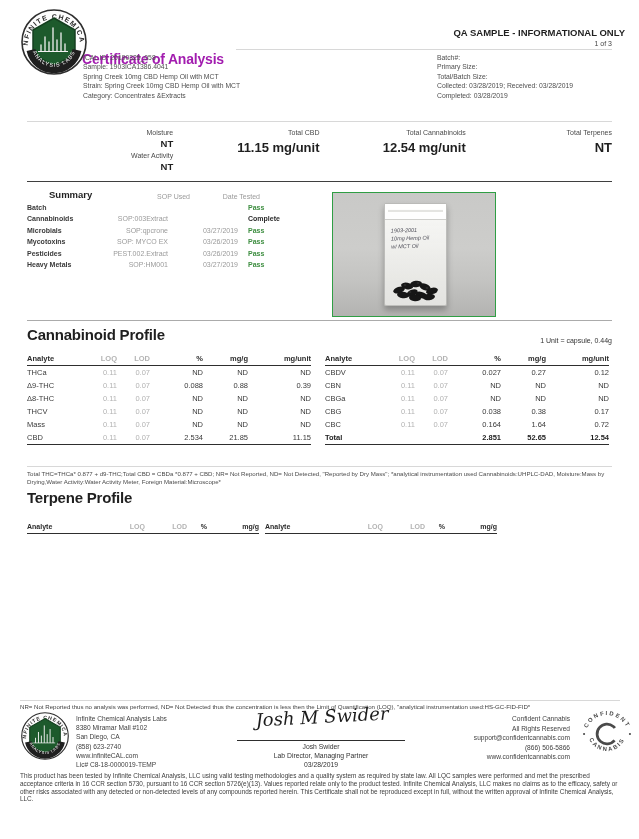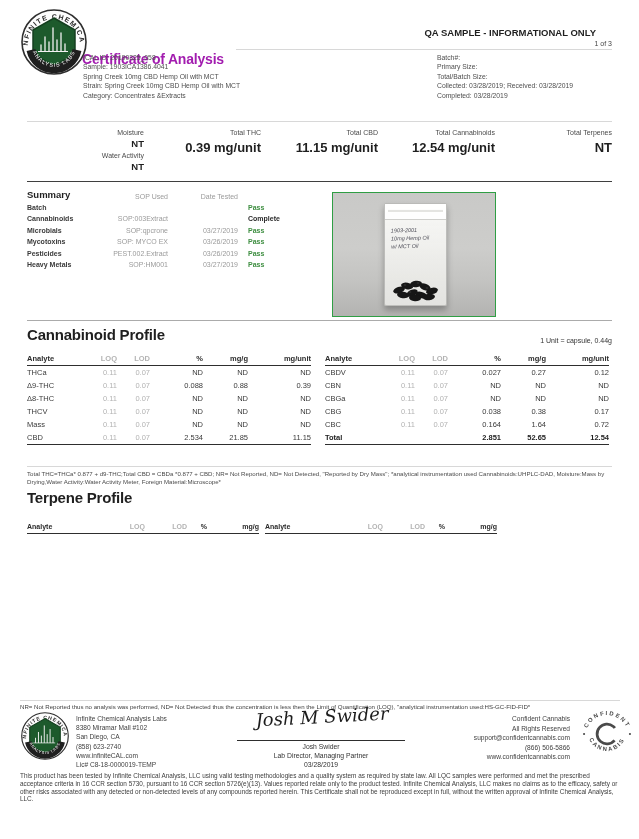--- a/index.html
+++ b/index.html
@@ -6,34 +6,34 @@
   .page{position:relative;width:639px;height:839px;background:#fff;
         font-family:"Liberation Sans",sans-serif;color:#333;overflow:hidden;}
   .hline{position:absolute;height:1px;background:#d8d8d8;}
   .hline.dark{background:#3f3f3f;}
   .hline.mid{background:#ababab;}
 
   
   .logo-seal{position:absolute;left:21px;top:9px;width:66px;height:66px;}
   .doc-title{position:absolute;left:82px;top:22px;font-size:14px;font-weight:bold;color:#a21caf;letter-spacing:-0.2px;margin-top:29px;}
   .meta-block{position:absolute;left:83px;top:53px;font-size:6.8px;line-height:9.4px;color:#4f4f4f;}
-  .qa-label{position:absolute;right:43px;top:27px;font-size:9.5px;font-weight:bold;color:#1f1f1f;}
+  .qa-label{position:absolute;right:14px;top:27px;font-size:9.5px;font-weight:bold;color:#1f1f1f;}
   .page-ind{position:absolute;right:27px;top:40px;font-size:7px;color:#444;}
   .batch-block{position:absolute;left:437px;top:53px;font-size:6.8px;line-height:9.4px;color:#4f4f4f;}
 
   
   .stats{position:absolute;left:27px;top:126px;width:585px;height:54px;display:flex;}
   .stat{flex:1;text-align:right;}
   .stat-label{font-size:7px;color:#4a4a4a;margin-top:3px;}
   .stat-value{font-size:13px;font-weight:bold;color:#1f1f1f;margin-top:4px;}
   .stat-value.small{font-size:9.5px;margin-top:2px;}
 
   
   .summary{position:absolute;left:27px;top:187px;width:265px;}
-  .sum-head{display:grid;grid-template-columns:79px 62px 70px 50px;align-items:end;height:13px;}
+  .sum-head{display:grid;grid-template-columns:79px 62px 70px 50px;align-items:end;height:13px;margin-left:22px;}
   .sum-head .sh-name{font-size:9.5px;font-weight:bold;color:#1f1f1f;}
   .sum-head .sh-sop,.sum-head .sh-date{font-size:7px;color:#9a9a9a;text-align:right;}
   .sum-row{display:grid;grid-template-columns:79px 62px 70px 50px;line-height:11.4px;font-size:7px;}
   .sum-row .s-name{font-weight:bold;color:#3a3a3a;}
   .sum-row .s-sop,.sum-row .s-date{color:#9a9a9a;text-align:right;}
   .sum-row .s-status{padding-left:10px;font-weight:bold;}
   .s-status.green{color:#3e8e41;}
   .s-status.dark{color:#2b2b2b;}
   #summary-body{margin-top:2px;}
 
@@ -141,24 +141,20 @@
     <div>Completed: 03/28/2019</div>
   </div>
 
   <div class="hline" style="left:27px;top:121px;width:585px;"></div>
   <div class="stats">
     <div class="stat">
       <div class="stat-label">Moisture</div>
       <div class="stat-value small">NT</div>
       <div class="stat-label">Water Activity</div>
       <div class="stat-value small">NT</div>
-    </div>
-    <div class="stat">
-      <div class="stat-label">Total THC</div>
-      <div class="stat-value">0.39 mg/unit</div>
     </div>
     <div class="stat">
       <div class="stat-label">Total CBD</div>
       <div class="stat-value">11.15 mg/unit</div>
     </div>
     <div class="stat">
       <div class="stat-label">Total Cannabinoids</div>
       <div class="stat-value">12.54 mg/unit</div>
     </div>
     <div class="stat">

